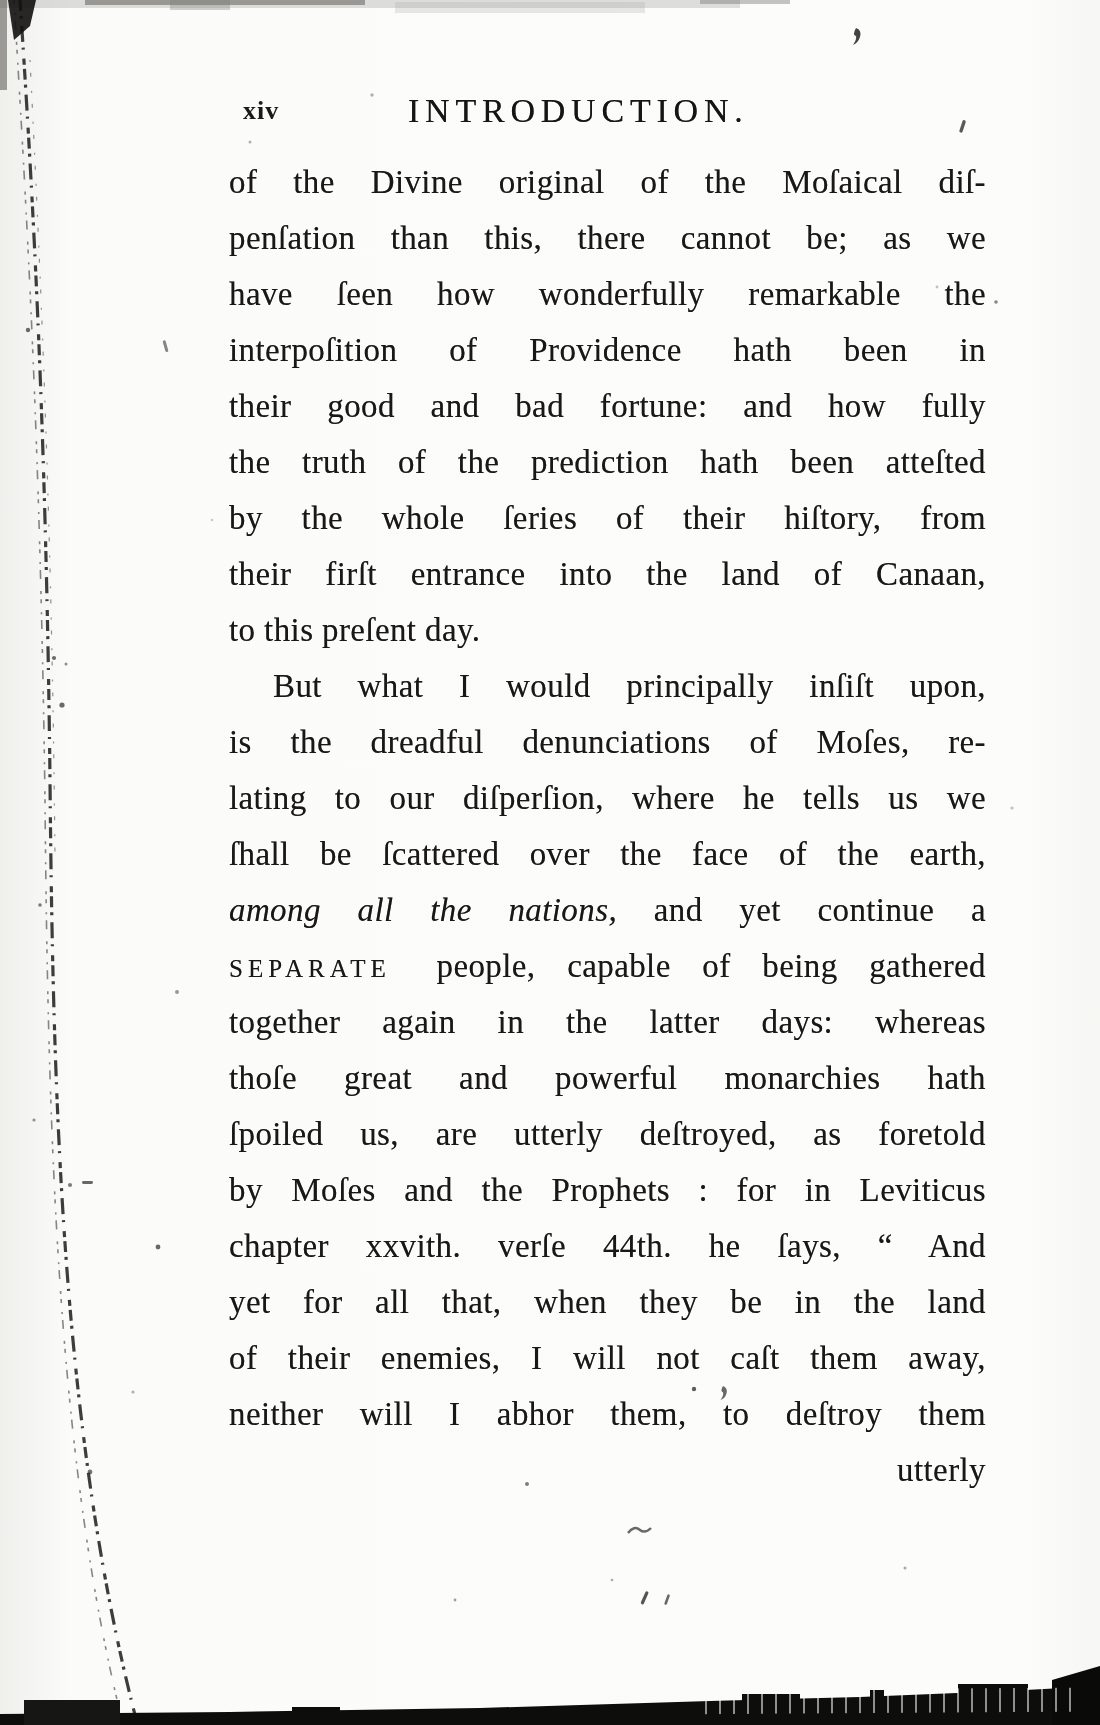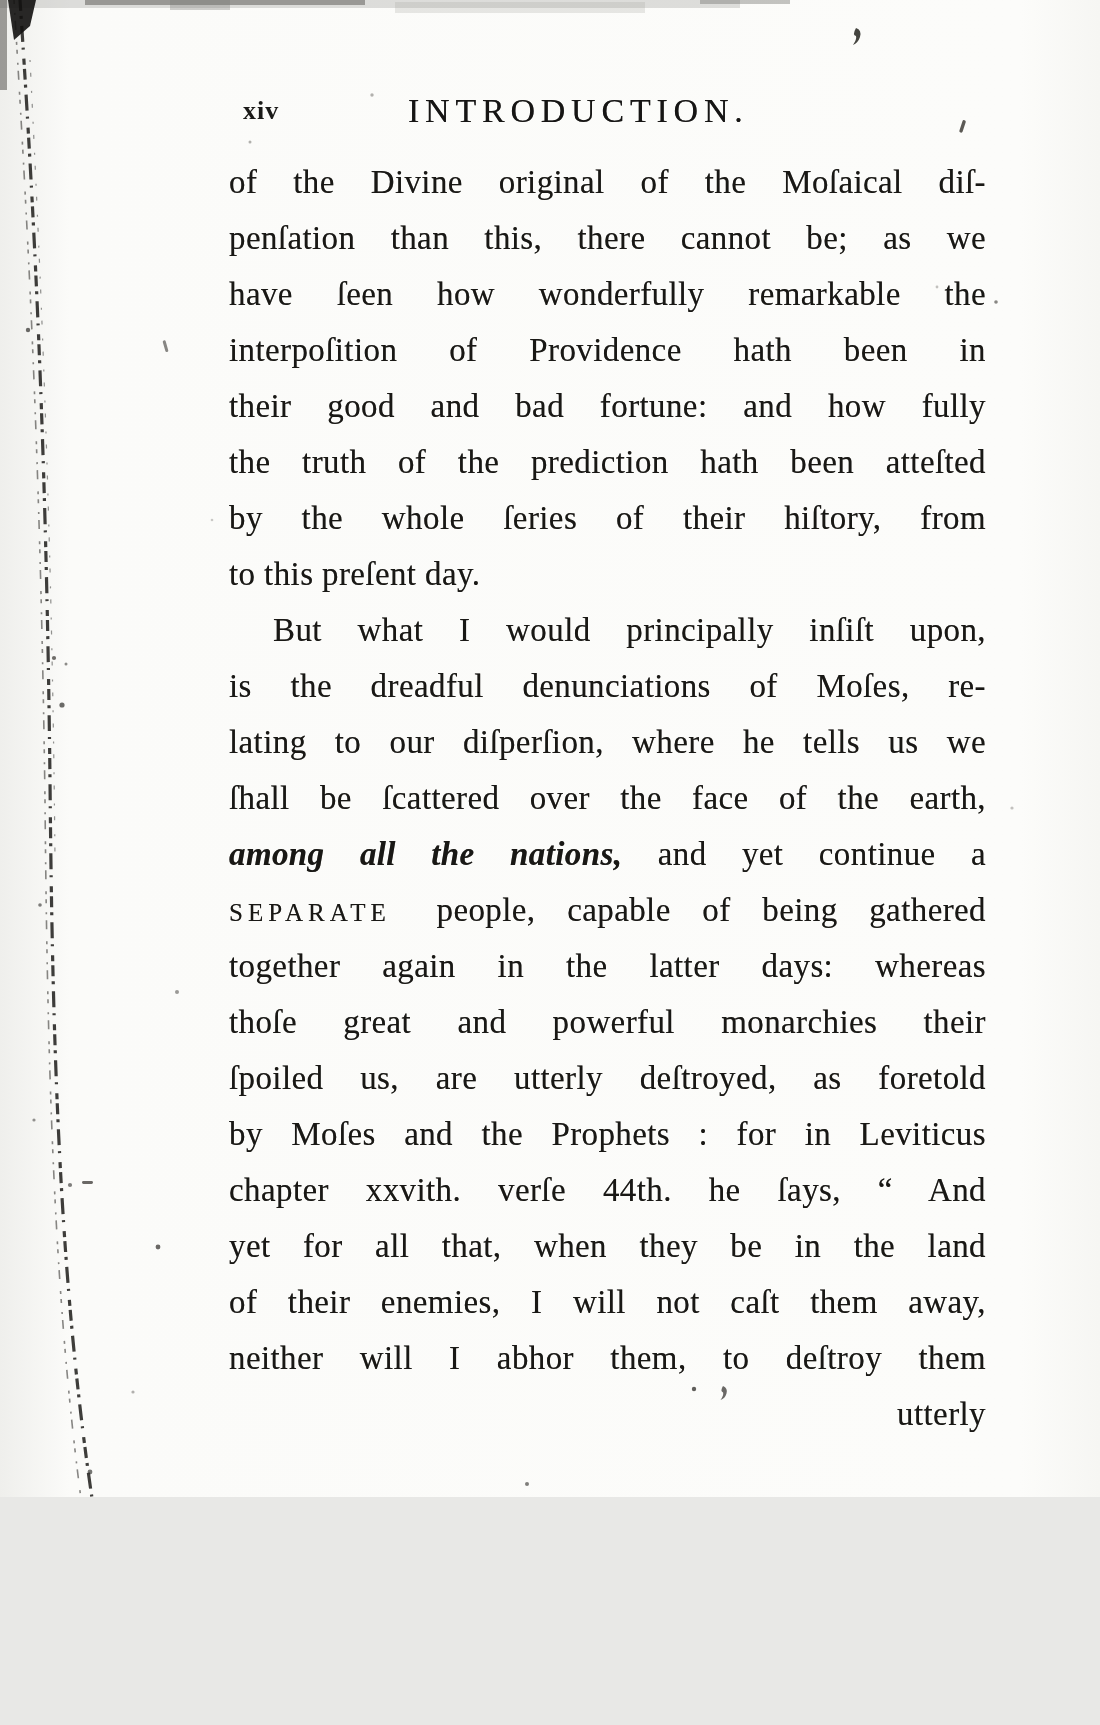--- a/index.html
+++ b/index.html
@@ -2,21 +2,21 @@
 <html><head>
 <meta charset="utf-8">
 <style>
   html,body{margin:0;padding:0;}
   body{
     font-family:"Liberation Serif","DejaVu Serif",serif;
     background:#e8e8e6;
   }
   .page{
     position:relative;
-    width:1100px;height:1497px;
+    width:1100px;height:1725px;
     background:linear-gradient(90deg,#efefec 0px,#fbfbf9 70px,#fcfcfa 1020px,#f6f6f3 1100px);
     overflow:hidden;
     color:#171614;
   }
   .artifacts{
     position:absolute;left:0;top:0;width:1100px;height:1725px;
     pointer-events:none;
   }
   .header-row{position:absolute;left:0;top:0;width:1100px;}
   .page-number{
@@ -46,21 +46,21 @@
     height:56px;
   }
   .line.flush-left{text-align-last:left;}
   .line.flush-right{text-align-last:right;}
   .line.indent{text-indent:44px;}
   .sc{
     font-size:0.76em;
     letter-spacing:0.2em;
     margin-right:14px;
   }
-  .it{font-style:italic;font-weight:bold;}
+  .it{font-style:italic;}
   .band-texture{
     position:absolute;left:700px;top:1689px;width:372px;height:24px;
     background:repeating-linear-gradient(90deg,
       rgba(251,251,249,0) 0 5px,
       rgba(251,251,249,.55) 5px 7px,
       rgba(251,251,249,0) 7px 14px);
     transform:rotate(-0.4deg);
     pointer-events:none;
   }
 </style>
@@ -140,33 +140,34 @@
   </div>
 
   <div class="text-block">
     <div class="line">of the Divine original of the Moſaical diſ-</div>
     <div class="line">penſation than this, there cannot be; as we</div>
     <div class="line">have ſeen how wonderfully remarkable the</div>
     <div class="line">interpoſition of Providence hath been in</div>
     <div class="line">their good and bad fortune: and how fully</div>
     <div class="line">the truth of the prediction hath been atteſted</div>
     <div class="line">by the whole ſeries of their hiſtory, from</div>
+    <div class="line">their firſt entrance into the land of Canaan,</div>
     <div class="line flush-left">to this preſent day.</div>
 
     <div class="line indent">But what I would principally inſiſt upon,</div>
     <div class="line">is the dreadful denunciations of Moſes, re-</div>
     <div class="line">lating to our diſperſion, where he tells us we</div>
     <div class="line">ſhall be ſcattered over the face of the earth,</div>
 
     <div class="line"><span class="it">among all the nations,</span><span> and yet continue a</span></div>
 
     <div class="line"><span class="sc">SEPARATE</span><span> people, capable of being gathered</span></div>
 
     <div class="line">together again in the latter days: whereas</div>
-    <div class="line">thoſe great and powerful monarchies their</div>
+    <div class="line">thoſe great and powerful monarchies hath</div>
     <div class="line">ſpoiled us, are utterly deſtroyed, as foretold</div>
     <div class="line">by Moſes and the Prophets : for in Leviticus</div>
     <div class="line">chapter xxvith. verſe 44th. he ſays, “ And</div>
     <div class="line">yet for all that, when they be in the land</div>
     <div class="line">of their enemies, I will not caſt them away,</div>
     <div class="line">neither will I abhor them, to deſtroy them</div>
 
     <div class="line flush-right">utterly</div>
   </div>
 

